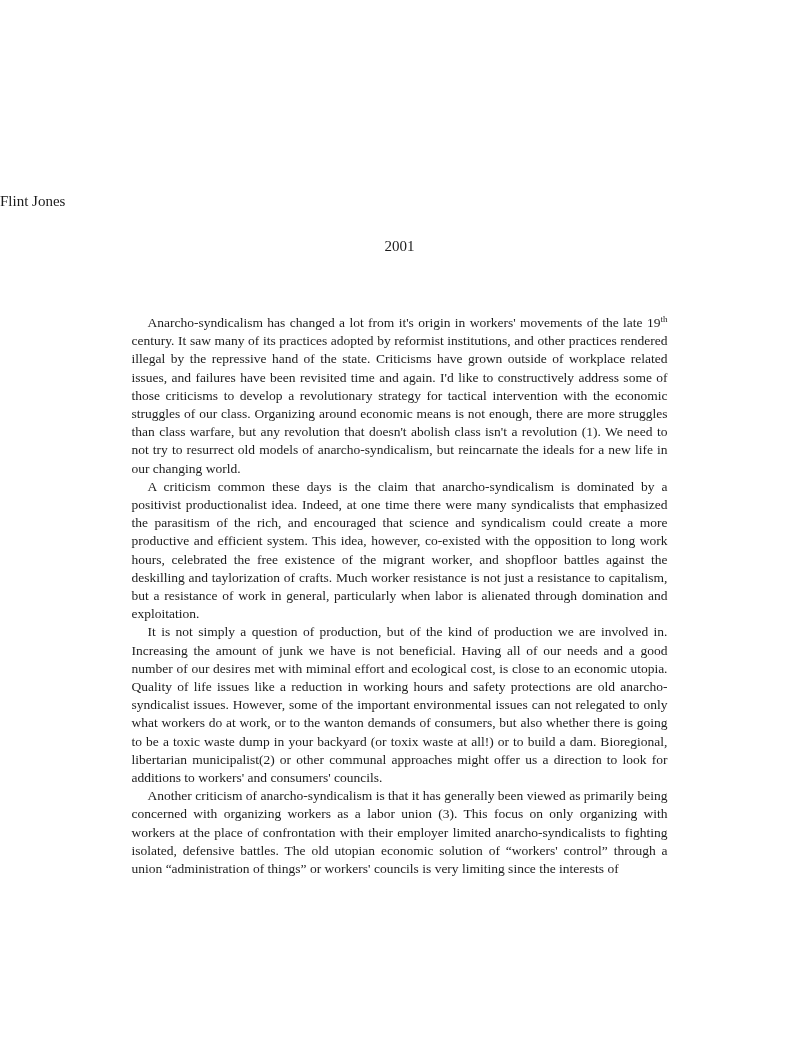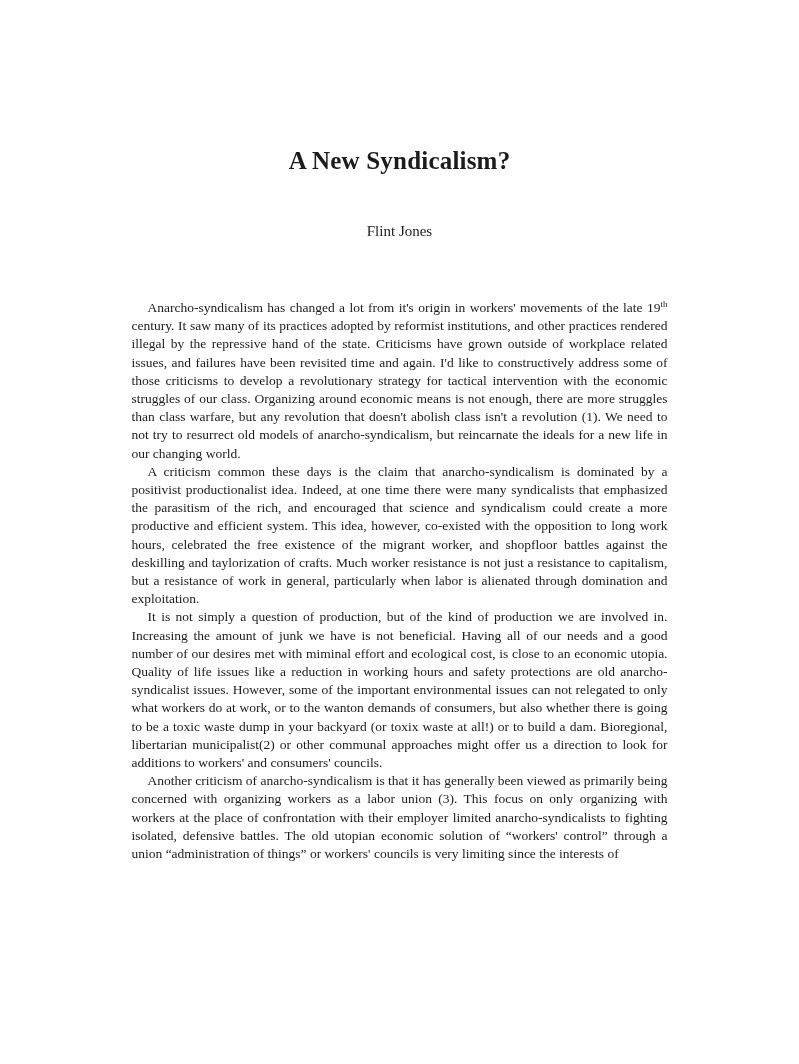--- a/index.html
+++ b/index.html
@@ -20,21 +20,21 @@
   }
   .doc-title {
     text-align: center;
     font-size: 25px;
     font-weight: bold;
     line-height: 30px;
     margin: 0;
     letter-spacing: 0.2px;
   }
   .doc-author {
-    text-align: center;
+    text-align: left;
     font-size: 15px;
     line-height: 18px;
     margin: 46px 0 0 0;
   }
   .doc-date {
     text-align: center;
     font-size: 15px;
     line-height: 18px;
     margin: 27px 0 0 0;
   }
@@ -54,24 +54,24 @@
     font-size: 9px;
     line-height: 0;
     vertical-align: super;
   }
 </style>
 </head>
 <body>
 
 <div class="page">
 
-  <h1 class="doc-title">A New Syndicalism?</h1>
 
   <div class="doc-author">Flint Jones</div>
 
+  <div class="doc-date">2001</div>
 
   <div class="body-text">
 
     <p><span>Anarcho-syndicalism has changed a lot from it's origin in workers' movements of the late 19</span><sup>th</sup><span> century. It saw many of its practices adopted by reformist institutions, and other practices rendered illegal by the repressive hand of the state. Criticisms have grown outside of workplace related issues, and failures have been revisited time and again. I'd like to constructively address some of those criticisms to develop a revolutionary strategy for tactical intervention with the economic struggles of our class. Organizing around economic means is not enough, there are more struggles than class warfare, but any revolution that doesn't abolish class isn't a revolution (1). We need to not try to resurrect old models of anarcho-syndicalism, but reincarnate the ideals for a new life in our changing world.</span></p>
 
     <p>A criticism common these days is the claim that anarcho-syndicalism is dominated by a positivist productionalist idea. Indeed, at one time there were many syndicalists that emphasized the parasitism of the rich, and encouraged that science and syndicalism could create a more productive and efficient system. This idea, however, co-existed with the opposition to long work hours, celebrated the free existence of the migrant worker, and shopfloor battles against the deskilling and taylorization of crafts. Much worker resistance is not just a resistance to capitalism, but a resistance of work in general, particularly when labor is alienated through domination and exploitation.</p>
 
     <p>It is not simply a question of production, but of the kind of production we are involved in. Increasing the amount of junk we have is not beneficial. Having all of our needs and a good number of our desires met with miminal effort and ecological cost, is close to an economic utopia. Quality of life issues like a reduction in working hours and safety protections are old anarcho-syndicalist issues. However, some of the important environmental issues can not relegated to only what workers do at work, or to the wanton demands of consumers, but also whether there is going to be a toxic waste dump in your backyard (or toxix waste at all!) or to build a dam. Bioregional, libertarian municipalist(2) or other communal approaches might offer us a direction to look for additions to workers' and consumers' councils.</p>
 
     <p>Another criticism of anarcho-syndicalism is that it has generally been viewed as primarily being concerned with organizing workers as a labor union (3). This focus on only organizing with workers at the place of confrontation with their employer limited anarcho-syndicalists to fighting isolated, defensive battles. The old utopian economic solution of “workers' control” through a union “administration of things” or workers' councils is very limiting since the interests of</p>

